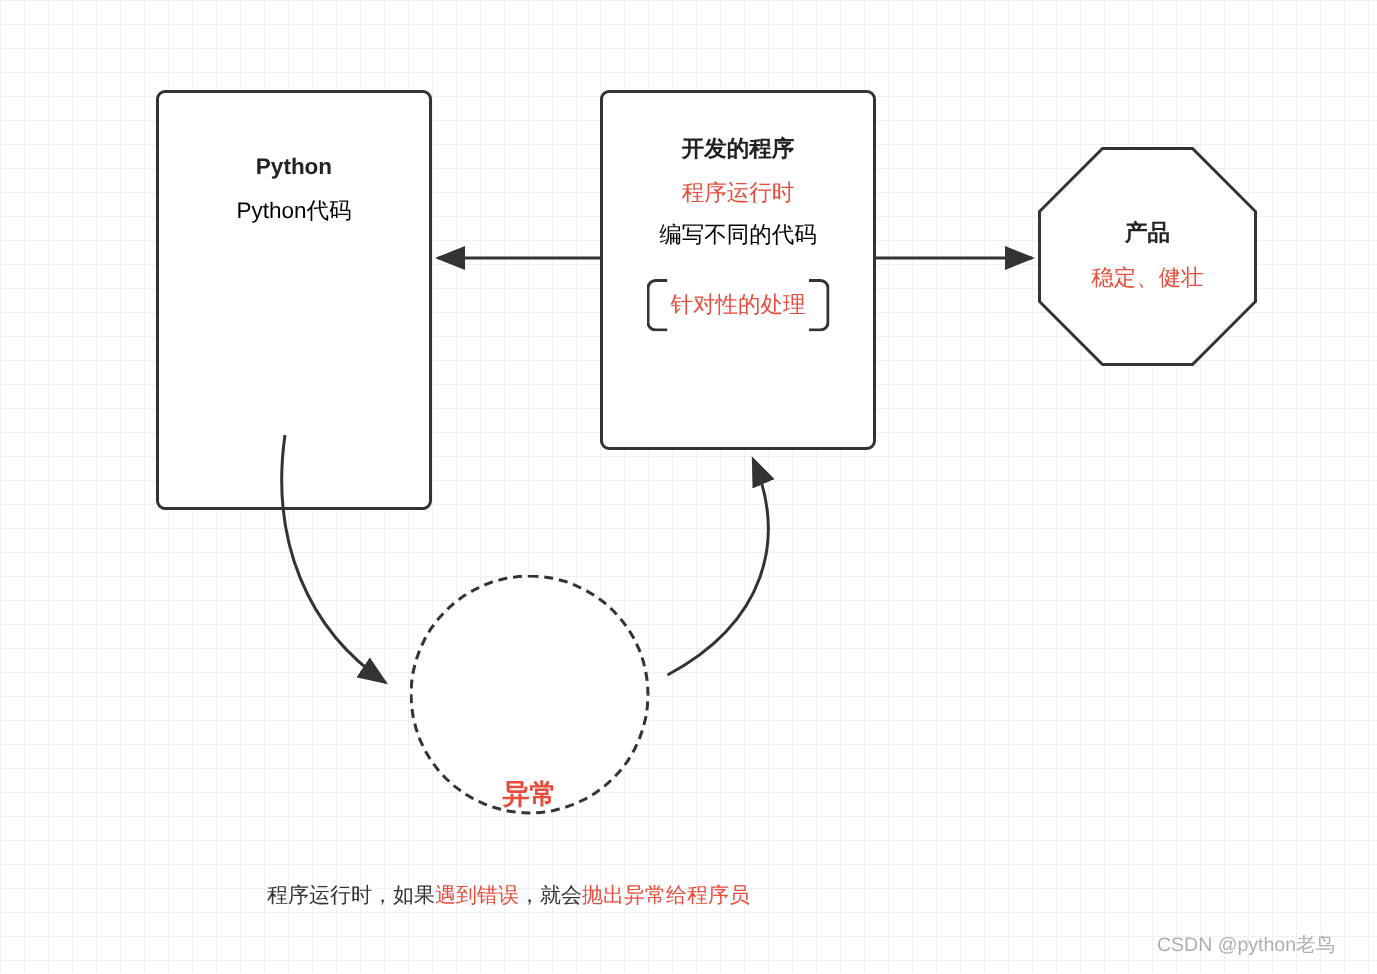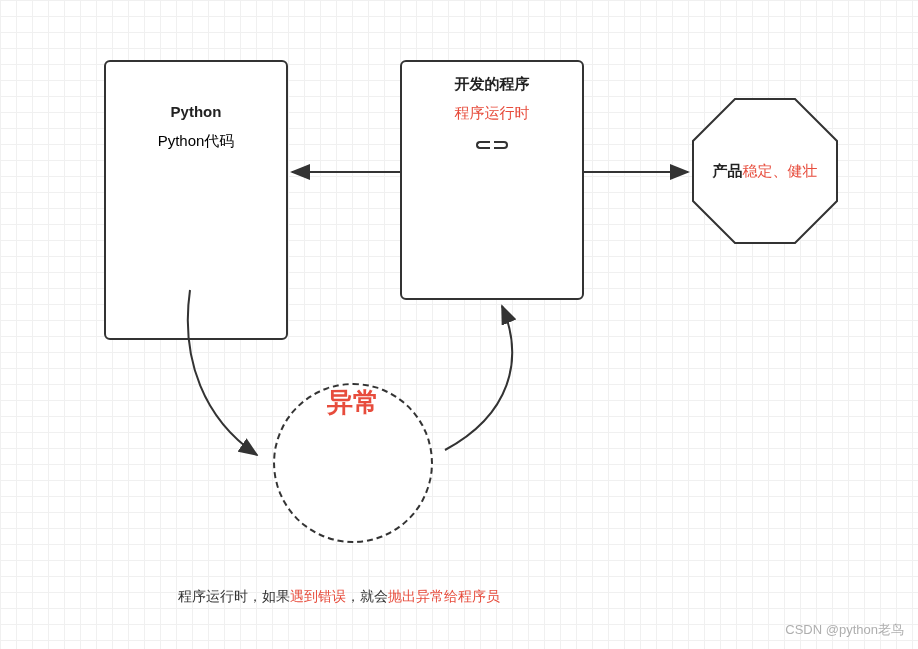--- a/index.html
+++ b/index.html
@@ -52,66 +52,68 @@
   .bracket-box::before { left: -6px; border-right: none; border-radius: 6px 0 0 6px; }
   .bracket-box::after  { right: -6px; border-left: none; border-radius: 0 6px 6px 0; }
   .circle-dashed {
     position: absolute;
     width: 160px;
     height: 160px;
     border: 2px dashed #333;
     border-radius: 50%;
     background: #fff;
     display: flex;
-    align-items: flex-start;
+    align-items: flex-end;
     justify-content: center;
-    font-size: 26px;
+    font-size: 18px;
     font-weight: 700;
   }
   svg.arrows {
     position: absolute;
     inset: 0;
     width: 918px;
     height: 649px;
     pointer-events: none;
   }
   .caption {
     position: absolute;
     font-size: 14px;
     color: #333;
   }
   .watermark {
     position: absolute;
-    right: 14px;
+    right: 28px;
     bottom: 10px;
     font-size: 13px;
     color: rgba(120,120,120,0.6);
   }
 </style>
 </head>
 <body>
 
 <div class="grid"></div>
 
 <div class="node" style="left:104px; top:60px; width:184px; height:280px;">
   <div class="title">Python</div>
   <div>Python代码</div>
 </div>
 
-<div class="node" style="left:400px; top:60px; width:184px; height:240px; padding-top:8px;">
+<div class="node" style="left:400px; top:60px; width:184px; height:240px; padding-top:24px;">
   <div class="title">开发的程序</div>
   <div class="red">程序运行时</div>
+  <div>编写不同的代码</div>
   <div class="bracket-box">
+    <div class="red">针对性的处理</div>
   </div>
 </div>
 
 <svg style="position:absolute; left:690px; top:96px; width:150px; height:150px;">
   <polygon points="45,3 105,3 147,45 147,105 105,147 45,147 3,105 3,45" fill="#fff" stroke="#333" stroke-width="2"></polygon>
 </svg>
-<div style="position:absolute; left:690px; top:96px; width:150px; height:150px; display:flex; flex-direction:row; align-items:center; justify-content:center; font-size:15px; line-height:2;">
+<div style="position:absolute; left:690px; top:96px; width:150px; height:150px; display:flex; flex-direction:column; align-items:center; justify-content:center; font-size:15px; line-height:2;">
   <div class="title">产品</div>
   <div class="red">稳定、健壮</div>
 </div>
 
 <div class="circle-dashed" style="left:273px; top:383px;">
   <span class="red">异常</span>
 </div>
 
 <svg class="arrows">
   <defs>

